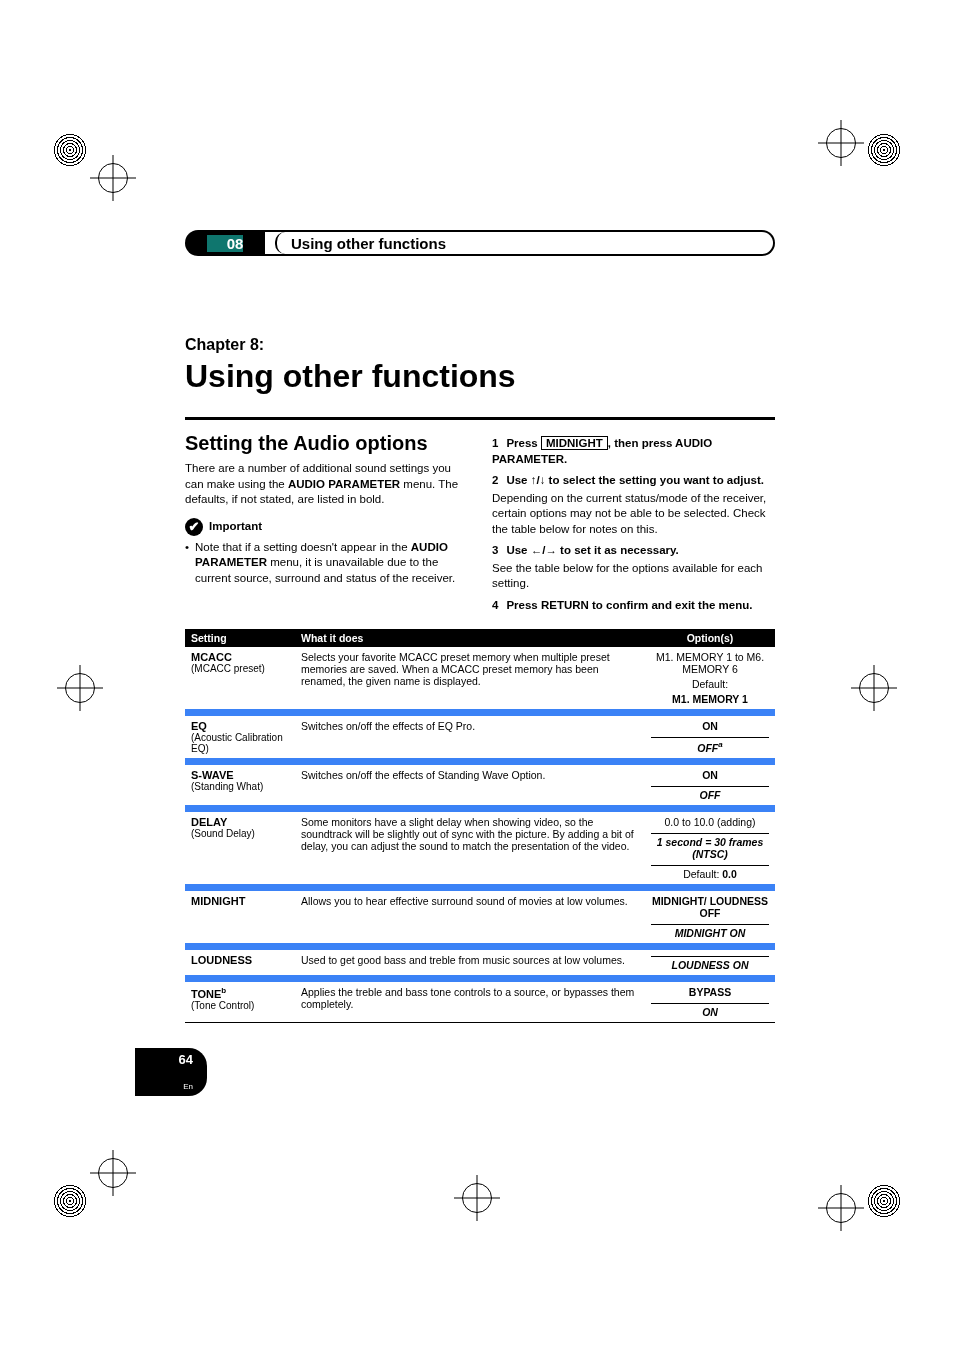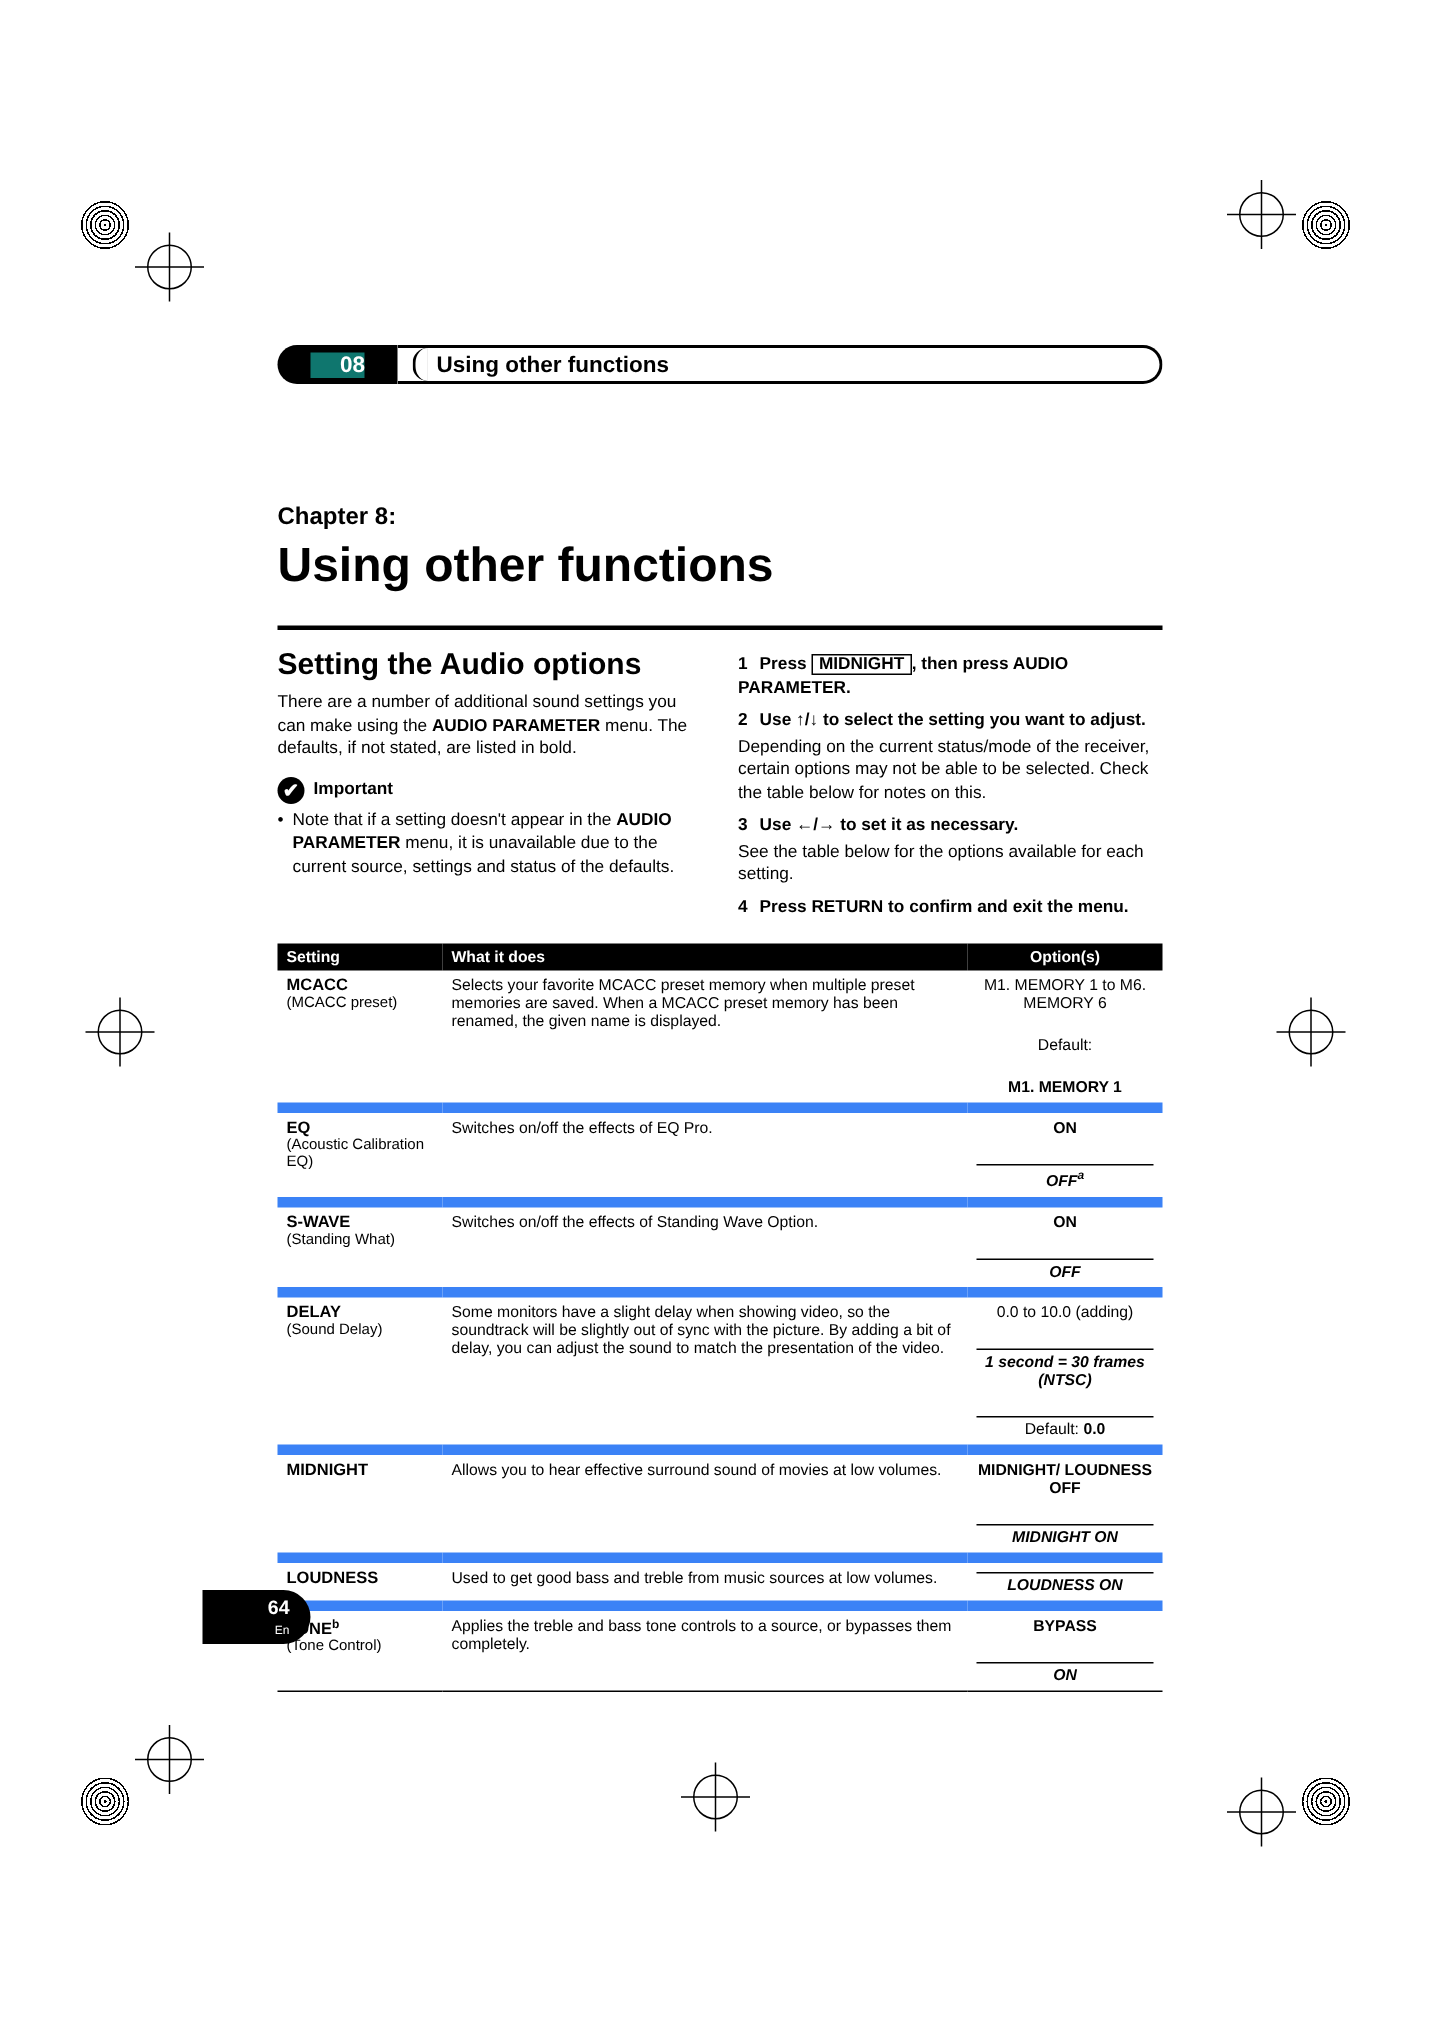--- a/index.html
+++ b/index.html
@@ -124,33 +124,33 @@
   .tbl { margin-top: 16px; width: 100%; font-size: 10.5px; border-collapse: collapse; }
   .tbl thead th {
     background: #000; color: #fff; font-weight: bold; text-align: left;
     padding: 3px 6px;
   }
   .tbl td { padding: 4px 6px; vertical-align: top; }
   .tbl .col-setting { width: 110px; }
   .tbl .col-opts { width: 130px; text-align: center; }
   .setting-name { font-weight: bold; font-size: 11px; }
   .setting-sub { font-size: 10px; }
-  .opt-stack { display: flex; flex-direction: column; gap: 16px; text-align: center; }
+  .opt-stack { display: flex; flex-direction: column; gap: 3px; text-align: center; }
   .opt-bold { font-weight: bold; }
   .opt-italic { font-style: italic; font-weight: bold; }
   .opt-divider { border-top: 1px solid #000; margin-top: 2px; padding-top: 2px; }
   .sup { font-size: 8px; vertical-align: super; }
   .row-top { border-top: 7px solid #3b82f6; }
   .tbl tbody tr:last-child td { border-bottom: 1px solid #000; }
 
   .pagenum-pill {
     position: absolute;
     left: 135px;
     bottom: 255px;
-    width: 72px; height: 36px;
+    width: 72px; height: 48px;
     background: #000;
     border-radius: 18px 18px 0 0 / 18px 18px 0 0;
     border-bottom-right-radius: 18px;
     border-top-right-radius: 18px;
     border-top-left-radius: 0;
     border-bottom-left-radius: 0;
   }
   .pagenum-pill .pn {
     color: #fff; font-weight: bold; font-size: 13px;
     position: absolute; top: 4px; right: 14px;
@@ -220,21 +220,21 @@
       <p>
         <span>There are a number of additional sound settings you can make using the </span><span class="bold">AUDIO PARAMETER</span><span> menu. The defaults, if not stated, are listed in bold.</span>
       </p>
       <div class="important-row">
         <span class="important-icon">✔</span>
         <span class="bold">Important</span>
       </div>
       <div class="bullet-item">
         <span class="bullet-dot">•</span>
         <span>
-          <span>Note that if a setting doesn't appear in the </span><span class="bold">AUDIO PARAMETER</span><span> menu, it is unavailable due to the current source, settings and status of the defaults.</span>
+          <span>Note that if a setting doesn't appear in the </span><span class="bold">AUDIO PARAMETER</span><span> menu, it is unavailable due to the current source, surround and status of the receiver.</span>
         </span>
       </div>
     </div>
 
     <div class="col">
       <div class="step">
         <span class="num">1</span><span class="lead"><span>Press </span><span class="framed">MIDNIGHT</span><span>, then press AUDIO PARAMETER.</span></span>
       </div>
       <div class="step">
         <span class="num">2</span><span class="lead"><span>Use </span><span class="arrow">↑/↓</span><span> to select the setting you want to adjust.</span></span>

